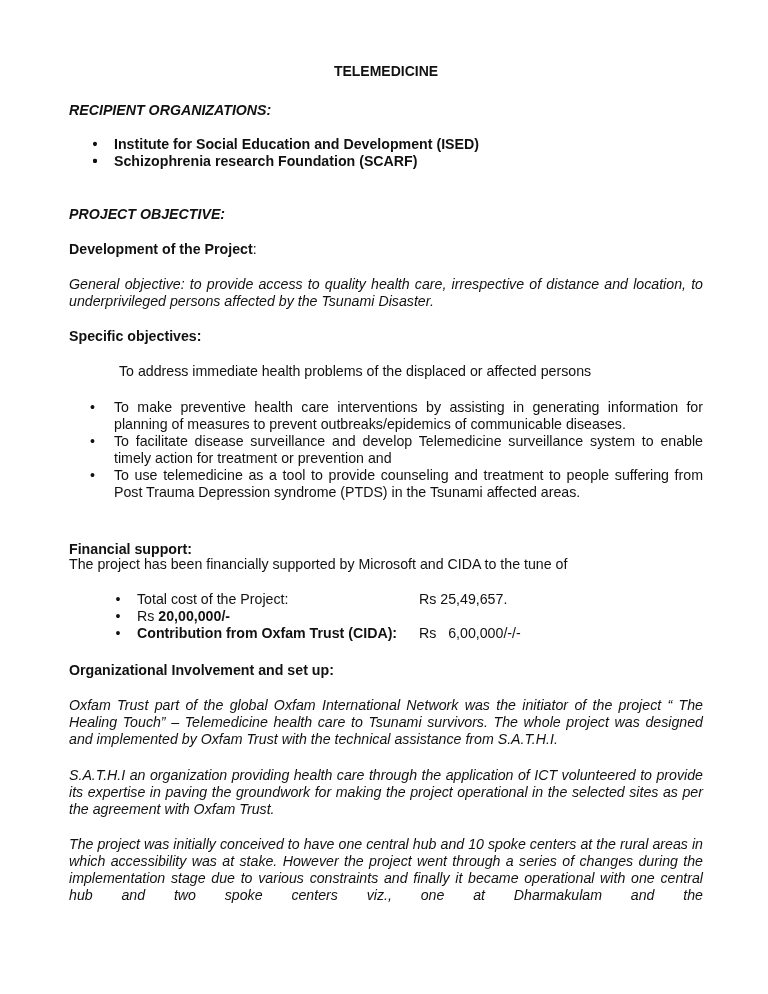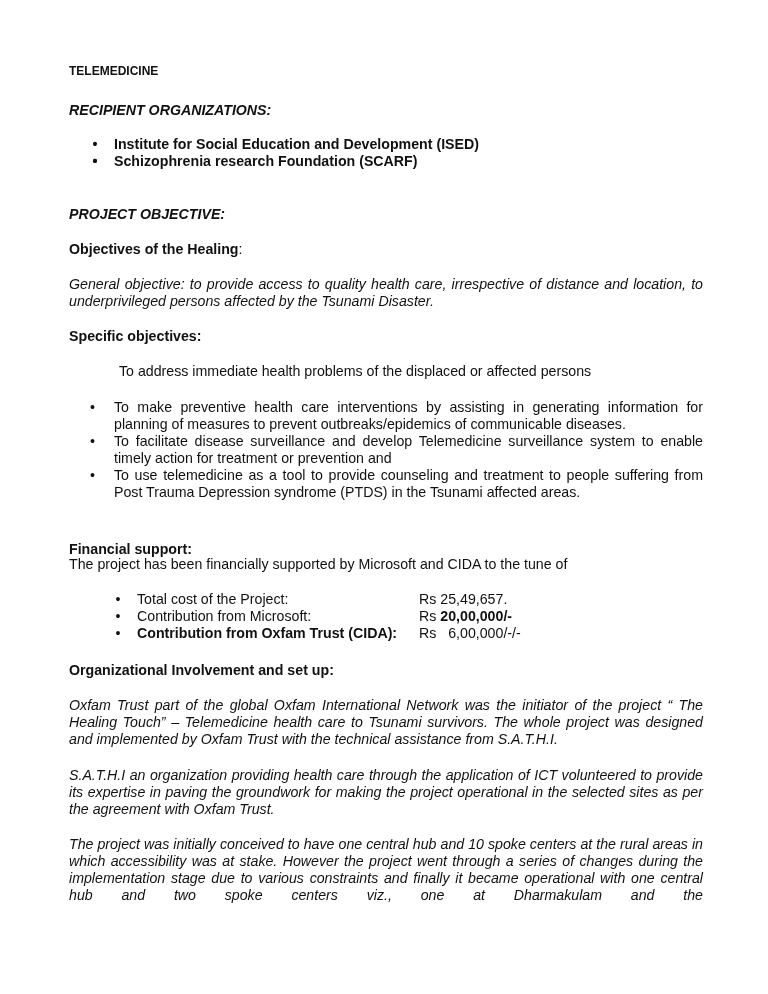--- a/index.html
+++ b/index.html
@@ -2,21 +2,21 @@
 <html><head>
 <meta charset="utf-8">
 <style>
   html, body { margin: 0; padding: 0; background: #ffffff; }
   body {
     width: 768px; height: 994px; overflow: hidden; position: relative;
     font-family: "Liberation Sans", sans-serif; color: #111111;
     font-size: 14.2px; line-height: 17px;
   }
   .page { position: absolute; left: 69px; top: 0; width: 634px; }
-  .title { position: absolute; left: 0; width: 634px; top: 63px; font-weight: bold; font-size: 12px; }
+  .title { position: absolute; left: 0; width: 634px; top: 63px; text-align: center; font-weight: bold; font-size: 14px; }
   .h-italic { position: absolute; left: 0; font-weight: bold; font-style: italic; }
   .h-bold { position: absolute; left: 0; font-weight: bold; }
   .para { position: absolute; left: 0; width: 634px; text-align: justify; font-style: italic; }
   .plain { position: absolute; left: 0; }
   ul { list-style: none; margin: 0; padding: 0; position: absolute; }
   li { position: relative; }
   li .bullet { position: absolute; left: -24px; top: 0; width: 10px; text-align: center; }
   .org-list { left: 45px; top: 136px; width: 590px; font-weight: bold; }
   .spec-list { left: 45px; top: 399px; width: 589px; }
   .spec-list li { text-align: justify; text-align-last: left; }
@@ -37,21 +37,21 @@
   <div class="h-italic" style="top:102px;">RECIPIENT ORGANIZATIONS:</div>
 
   <ul class="org-list">
     <li><span class="bullet">•</span><span>Institute for Social Education and Development (ISED)</span></li>
     <li><span class="bullet">•</span></li>
     <li><span class="bullet">•</span><span>Schizophrenia research Foundation (SCARF)</span></li>
   </ul>
 
   <div class="h-italic" style="top:206px;">PROJECT OBJECTIVE:</div>
 
-  <div class="plain" style="top:241px;"><span class="b">Objectives of the Healing</span><span>:</span></div>
+  <div class="plain" style="top:241px;"><span class="b">Development of the Project</span><span>:</span></div>
 
   <div class="para" style="top:276px;">General objective: to provide access to quality health care, irrespective of distance and location, to underprivileged persons affected by the Tsunami Disaster.</div>
 
   <div class="h-bold" style="top:328px;">Specific objectives:</div>
 
   <div class="plain" style="top:363px; left:21px;margin-left:29px;">To address immediate health problems of the displaced or affected persons</div>
 
   <ul class="spec-list">
     <li><span class="bullet">•</span><span>To make preventive health care interventions by assisting in generating information for planning of measures to prevent outbreaks/epidemics of communicable diseases.</span></li>
     <li><span class="bullet">•</span><span>To facilitate disease surveillance and develop Telemedicine surveillance system to enable timely action for treatment or prevention and</span></li>
@@ -64,21 +64,20 @@
 
   <ul class="fin-list" style="top:591px;">
     <li>
         <span class="bullet">•</span>
         <span class="lbl">Total cost of the Project:</span>
         <span class="val" style="white-space:pre;">Rs </span>
         <span>25,49,657.</span>
       </li>
     <li>
         <span class="bullet">•</span>
-        <span class="lbl">Contribution from Microsoft:</span>
         <span class="val" style="white-space:pre;">Rs </span>
         <span class="b">20,00,000/-</span>
       </li>
     <li>
         <span class="bullet">•</span>
         <span class="lbl b">Contribution from Oxfam Trust (CIDA):</span>
         <span class="val" style="white-space:pre;">Rs   </span>
         <span>6,00,000/-/-</span>
       </li>
   </ul>

